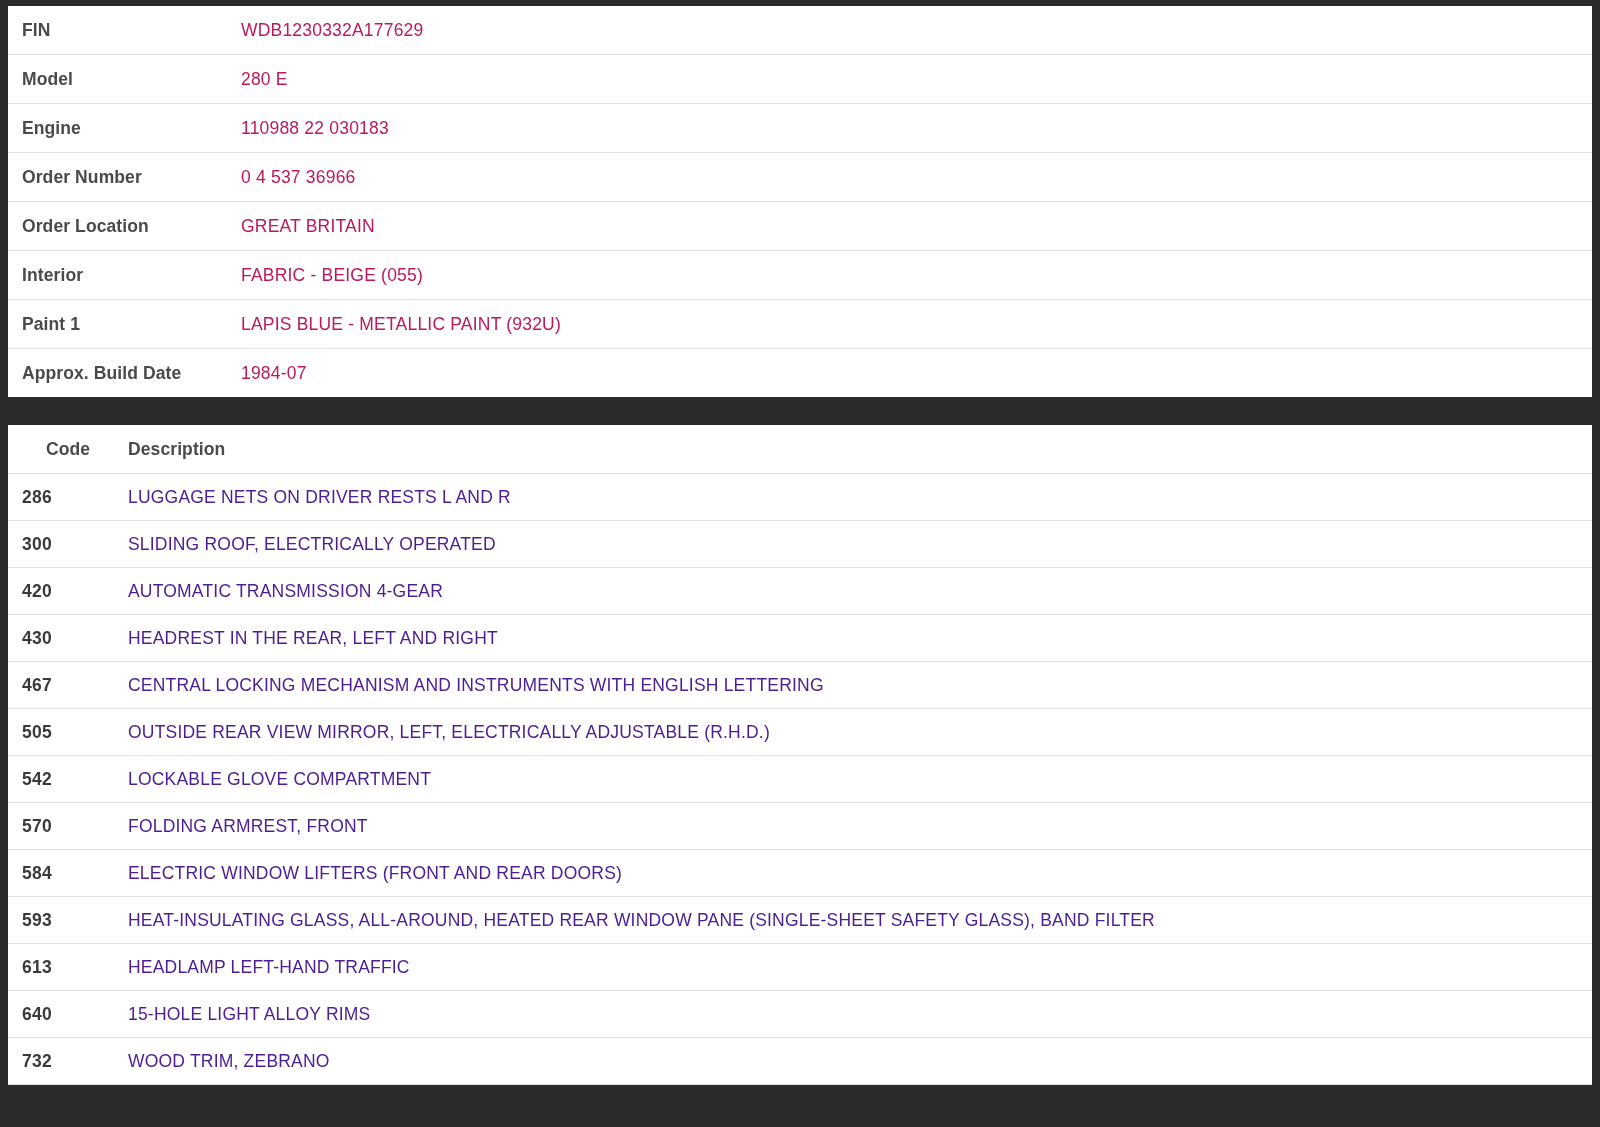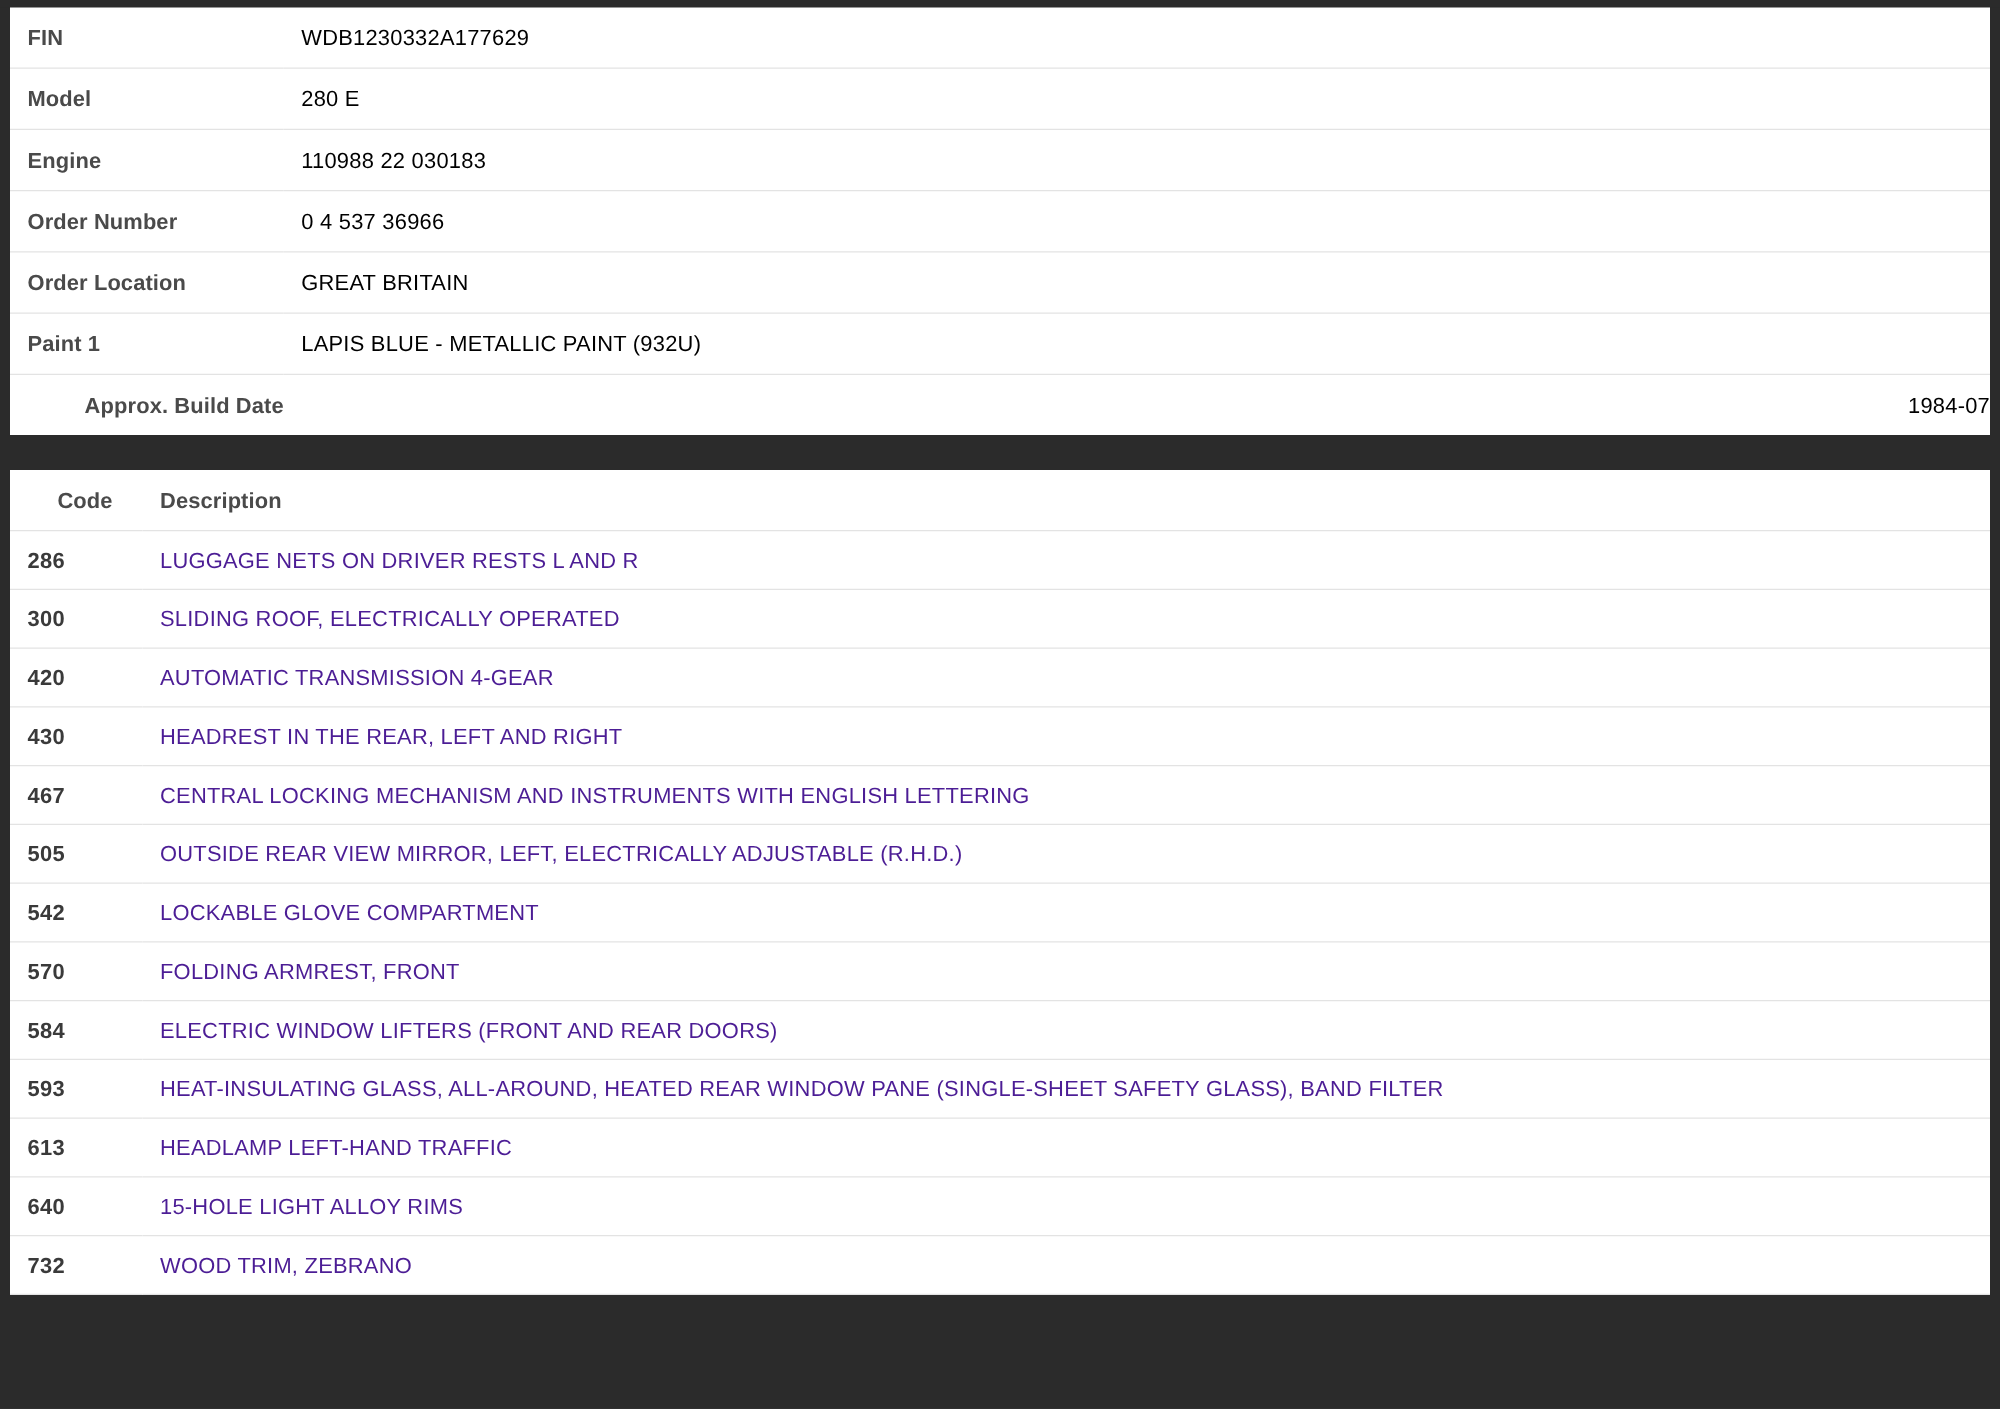--- a/index.html
+++ b/index.html
@@ -33,37 +33,36 @@
   .spec-table {
     width: 100%;
     border-collapse: collapse;
     table-layout: fixed;
   }
   .spec-table tr {
     border-bottom: 1px solid #e3e3e3;
   }
   .spec-table tr:last-child {
     border-bottom: none;
-    text-align: right;
   }
   .spec-table td {
     padding: 14px 0 14px 14px;
     vertical-align: middle;
     font-size: 17.5px;
     line-height: 20px;
     height: 19px;
   }
   .spec-label {
     width: 205px;
     font-weight: bold;
     color: #4a4a4a;
     letter-spacing: 0.1px;
   }
   .spec-value {
-    color: #000000;
+    color: #be185d;
     letter-spacing: 0.2px;
     margin-top: 16px;
   }
   .band {
     height: 28px;
     background: #2b2b2b;
   }
   .codes-table {
     width: 100%;
     border-collapse: collapse;
@@ -123,20 +122,24 @@
         </tr>
         <tr>
           <td class="spec-label">Order Number</td>
           <td class="spec-value">0 4 537 36966</td>
         </tr>
         <tr>
           <td class="spec-label">Order Location</td>
           <td class="spec-value">GREAT BRITAIN</td>
         </tr>
         <tr>
+          <td class="spec-label">Interior</td>
+          <td class="spec-value">FABRIC - BEIGE (055)</td>
+        </tr>
+        <tr>
           <td class="spec-label">Paint 1</td>
           <td class="spec-value">LAPIS BLUE - METALLIC PAINT (932U)</td>
         </tr>
         <tr>
           <td class="spec-label">Approx. Build Date</td>
           <td class="spec-value">1984-07</td>
         </tr>
       </tbody>
     </table>
   </div>

